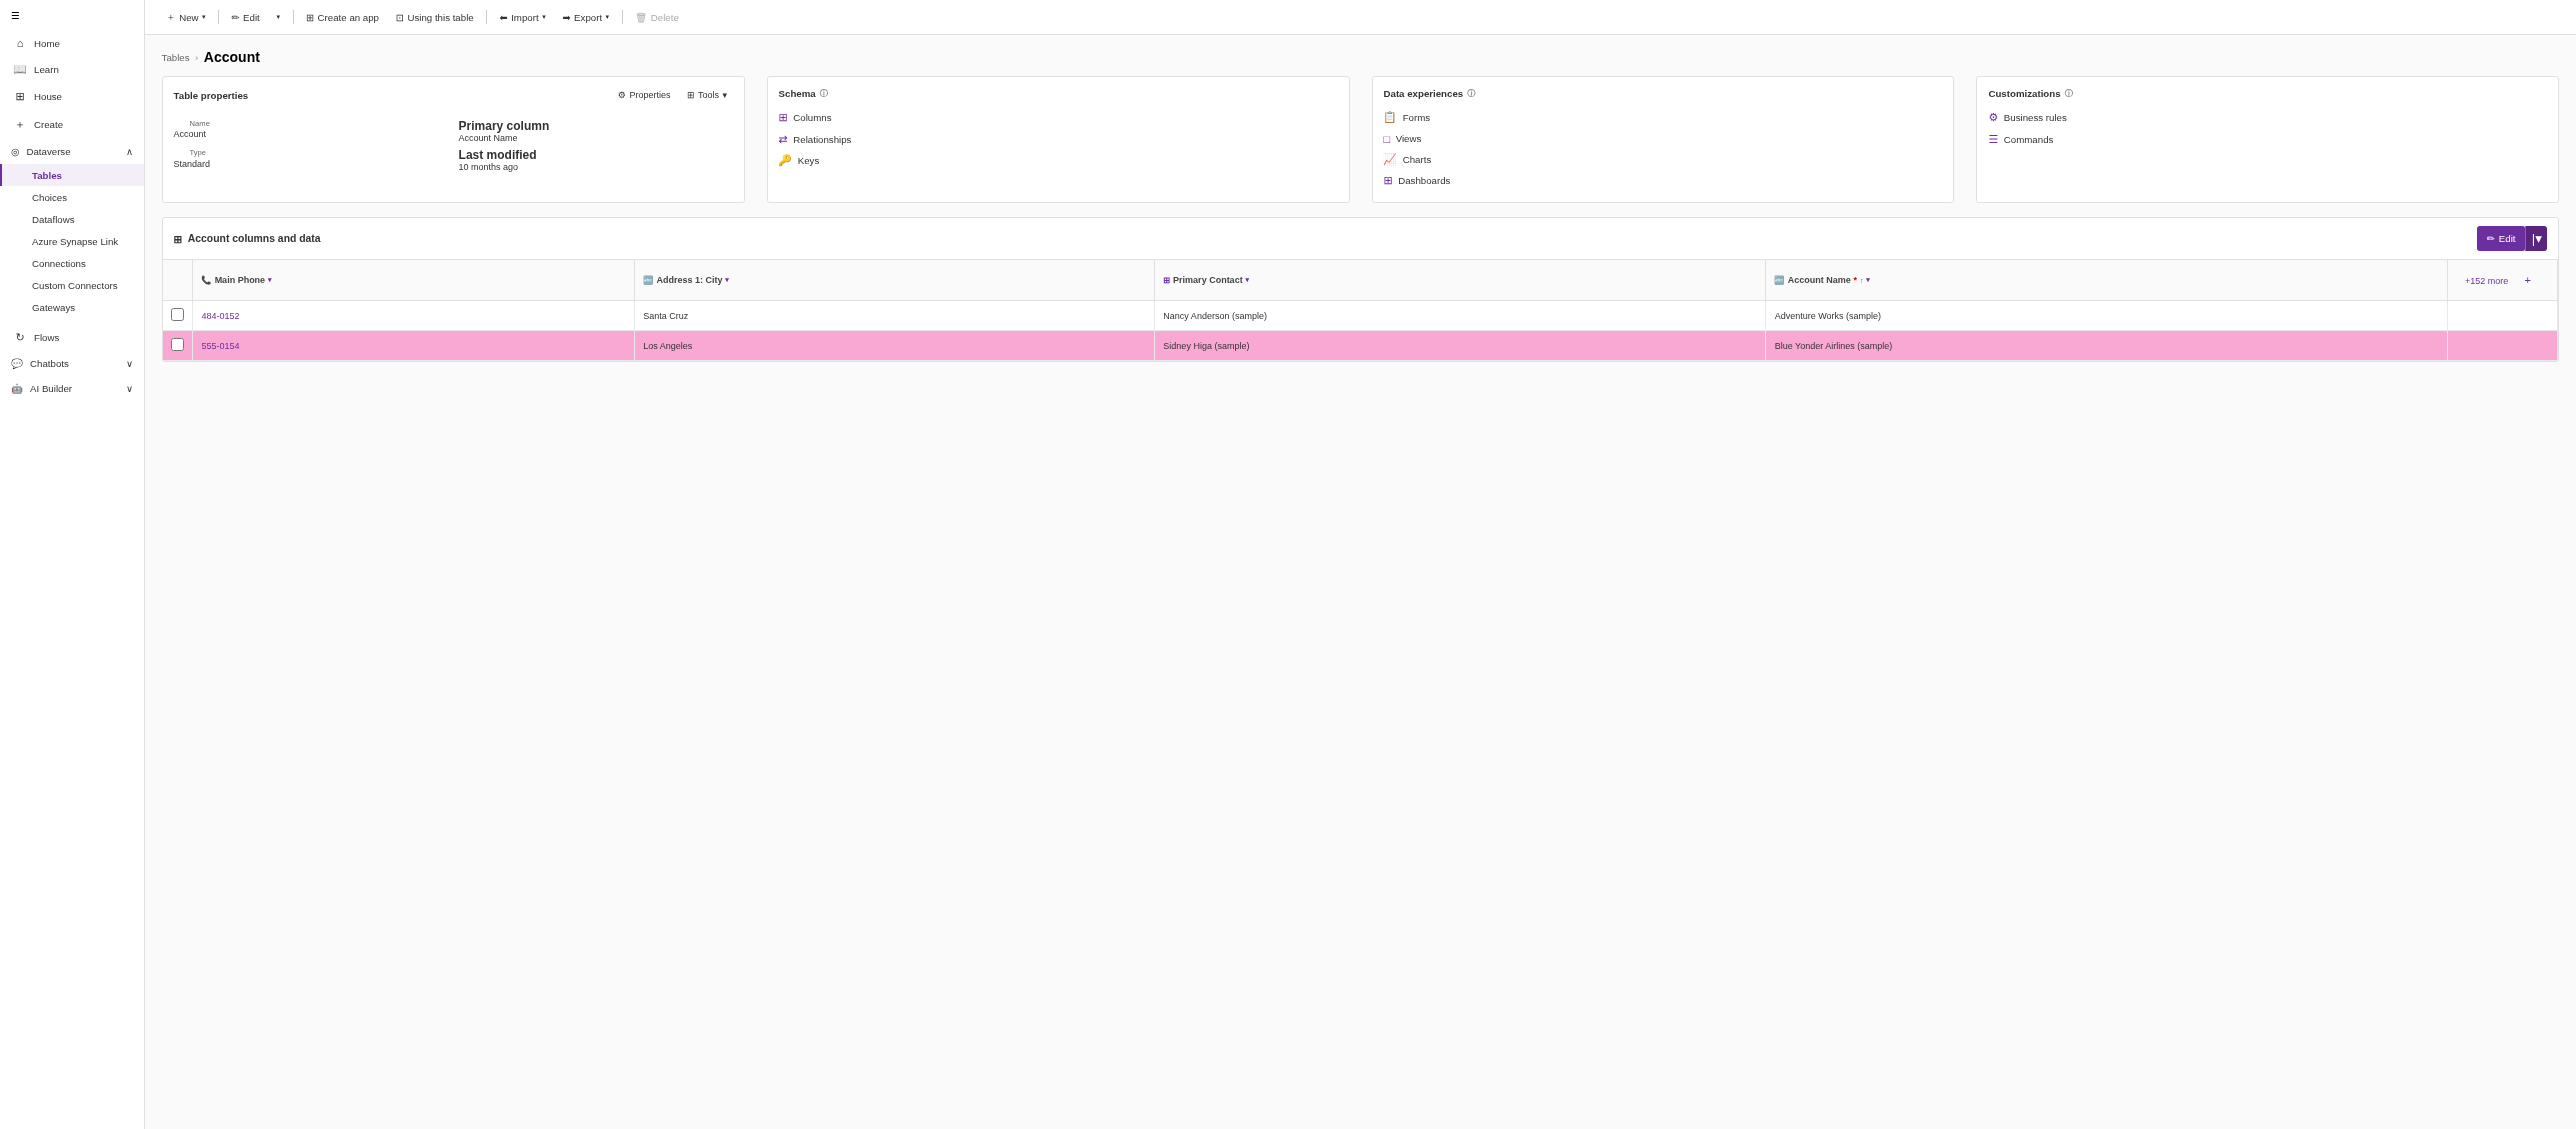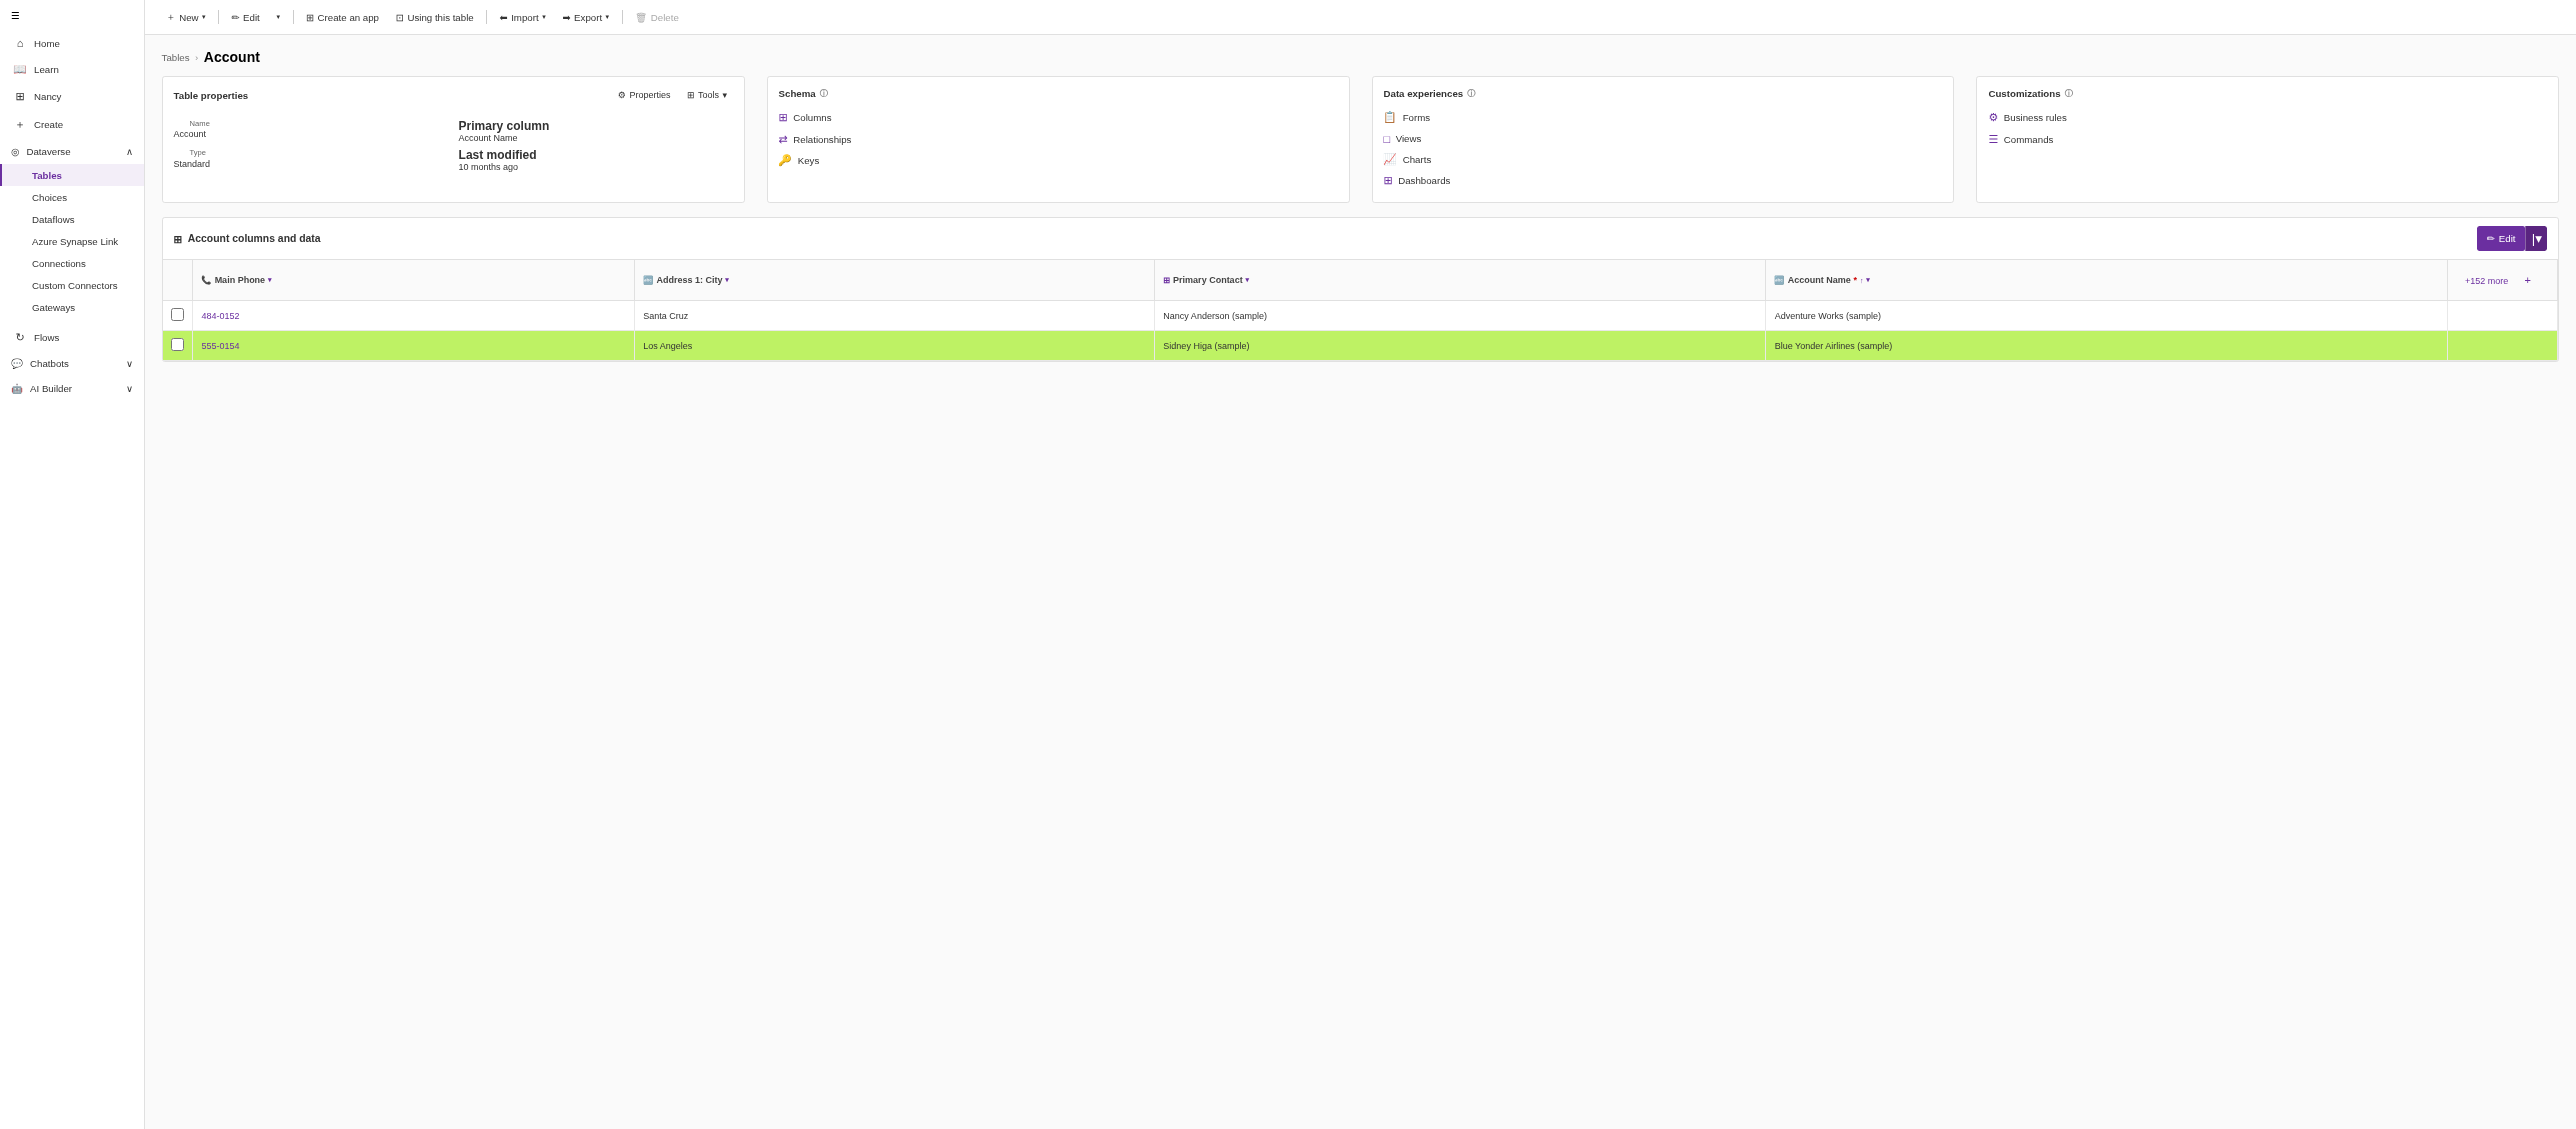--- a/index.html
+++ b/index.html
@@ -236,21 +236,21 @@
     }
     .data-table th:first-child { width: 28px; border-right: 0.7px solid #e0e0e0; }
     .data-table td {
       border-bottom: 0.7px solid #e8e8e8;
       border-right: 0.7px solid #e8e8e8;
       padding: 7px 8.3px;
       font-size: 9px;
       color: #333;
     }
     .data-table td:first-child { width: 28px; }
-    .data-table tr.highlighted td { background: #bef264; }
+    .data-table tr.highlighted td { background: #f9a8d4; }
     .col-link { color: #6b2fa0; cursor: pointer; text-decoration: none; }
     .th-inner { display: flex; align-items: center; gap: 2.8px; }
     .th-icon { color: #6b2fa0; font-size: 8.3px; }
     .more-cols-btn {
       background: none;
       border: none;
       color: #6b2fa0;
       font-size: 9px;
       cursor: pointer;
       padding: 7px 8.3px;
@@ -279,21 +279,21 @@
   <div class="sidebar-item">
     <span class="icon">⌂</span>
     <span>Home</span>
   </div>
   <div class="sidebar-item">
     <span class="icon">📖</span>
     <span>Learn</span>
   </div>
   <div class="sidebar-item">
     <span class="icon">⊞</span>
-    <span>Nancy</span>
+    <span>House</span>
   </div>
   <div class="sidebar-item">
     <span class="icon">＋</span>
     <span>Create</span>
   </div>
 
   <div class="sidebar-section-header">
     <div class="left">
       <span class="icon">◎</span>
       <span>Dataverse</span>

